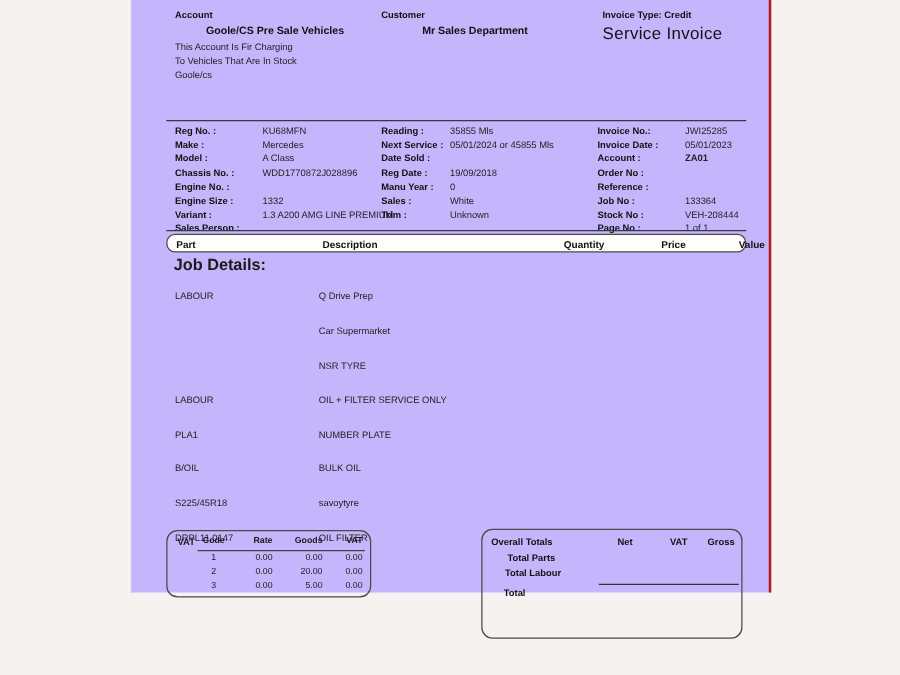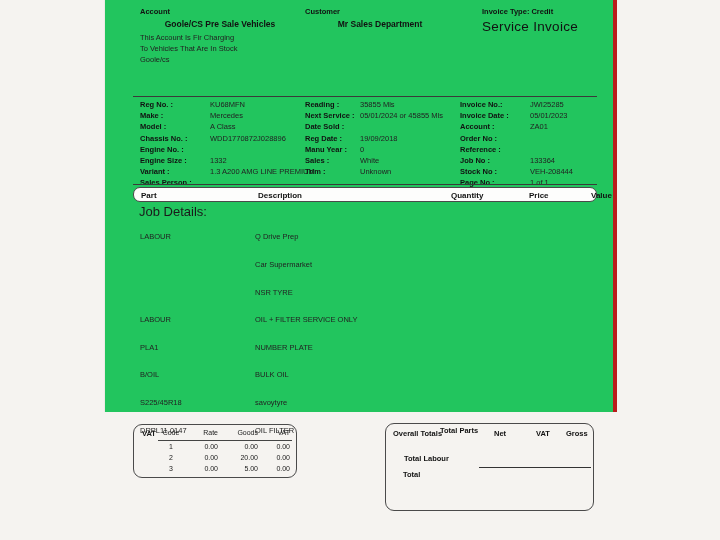--- a/index.html
+++ b/index.html
@@ -1,39 +1,39 @@
 <!DOCTYPE html>
 <html><head>
 <meta charset="utf-8">
 <style>
   * { margin:0; padding:0; box-sizing:border-box; }
   html,body { width:720px; height:540px; overflow:hidden;
     background:#f5f3f0; font-family:"Liberation Sans", sans-serif; color:#1a1a1a; }
-  #page { position:absolute; left:104px; top:0; width:513px; height:412px;
-    background:#22c55e; border-left:1px solid #eceae6; border-right:4px solid #b91c1c; }
+  #page { position:absolute; left:104px; top:0; width:513px; height:474px;
+    background:#c4b5fd; border-left:1px solid #eceae6; border-right:2px solid #b91c1c; }
   .abs { position:absolute; }
-  .b { font-weight:normal; }
+  .b { font-weight:bold; }
 
   
   .hdr-label { font-size:7.5px; font-weight:bold; color:#111; }
   .hdr-name  { font-size:8.5px; font-weight:bold; color:#111; margin-top:3px;text-align:center; }
   .hdr-note  { font-size:7.5px; line-height:11px; color:#222; margin-top:3px; }
   .inv-title { font-size:13.5px; color:#111; margin-top:3px; letter-spacing:0.3px; }
 
   .rule { position:absolute; left:28px; width:464px; border-top:1.5px solid #3a3a3a; }
   .rule.thin { border-top-width:1px; }
 
   
   .dcol { position:absolute; top:99px; }
   .drow { display:flex; font-size:7.5px; line-height:11.2px; }
   .dlabel { font-weight:bold; color:#111; flex:none; }
   .dvalue { color:#222; white-space:nowrap; }
   #dcol1 { left:35px;  width:170px; } #dcol1 .dlabel { width:70px; }
   #dcol2 { left:200px; width:158px; } #dcol2 .dlabel { width:55px; }
-  #dcol3 { left:355px; width:140px; } #dcol3 .dlabel { width:70px; }
+  #dcol3 { left:355px; width:140px; } #dcol3 .dlabel { width:70px;margin-left:18px; }
 
   
   #items-header { position:absolute; left:28px; top:187px; width:464px; height:15px;
     border:1px solid #4a4a4a; border-radius:7px; background:#fdfdfc; }
   #items-header span { position:absolute; top:2.5px; font-size:8px; font-weight:bold; color:#111; }
 
   .item-col { position:absolute; top:214px; font-size:7.5px; line-height:9.2px;
     color:#222; white-space:pre; }
 
   
@@ -239,19 +239,19 @@
       <span>5.00</span>
       <span>0.00</span>
     </div>
   </div>
 
   <div id="totals-box">
     <span class="lbl" style="left:7px; top:5px;text-align:center;">Overall Totals</span>
     <span class="lbl" style="left:108px; top:5px;">Net</span>
     <span class="lbl" style="left:150px; top:5px;">VAT</span>
     <span class="lbl" style="left:180px; top:5px;">Gross</span>
-    <span class="lbl" style="left:20px; top:2px;margin-left:34px;">Total Parts</span>
+    <span class="lbl" style="left:20px; top:18px;">Total Parts</span>
     <span class="lbl" style="left:18px; top:30px;">Total Labour</span>
     <div id="totals-line"></div>
     <span class="lbl" style="left:17px; top:46px;">Total</span>
   </div>
 
 </div>
 
 </body></html>

